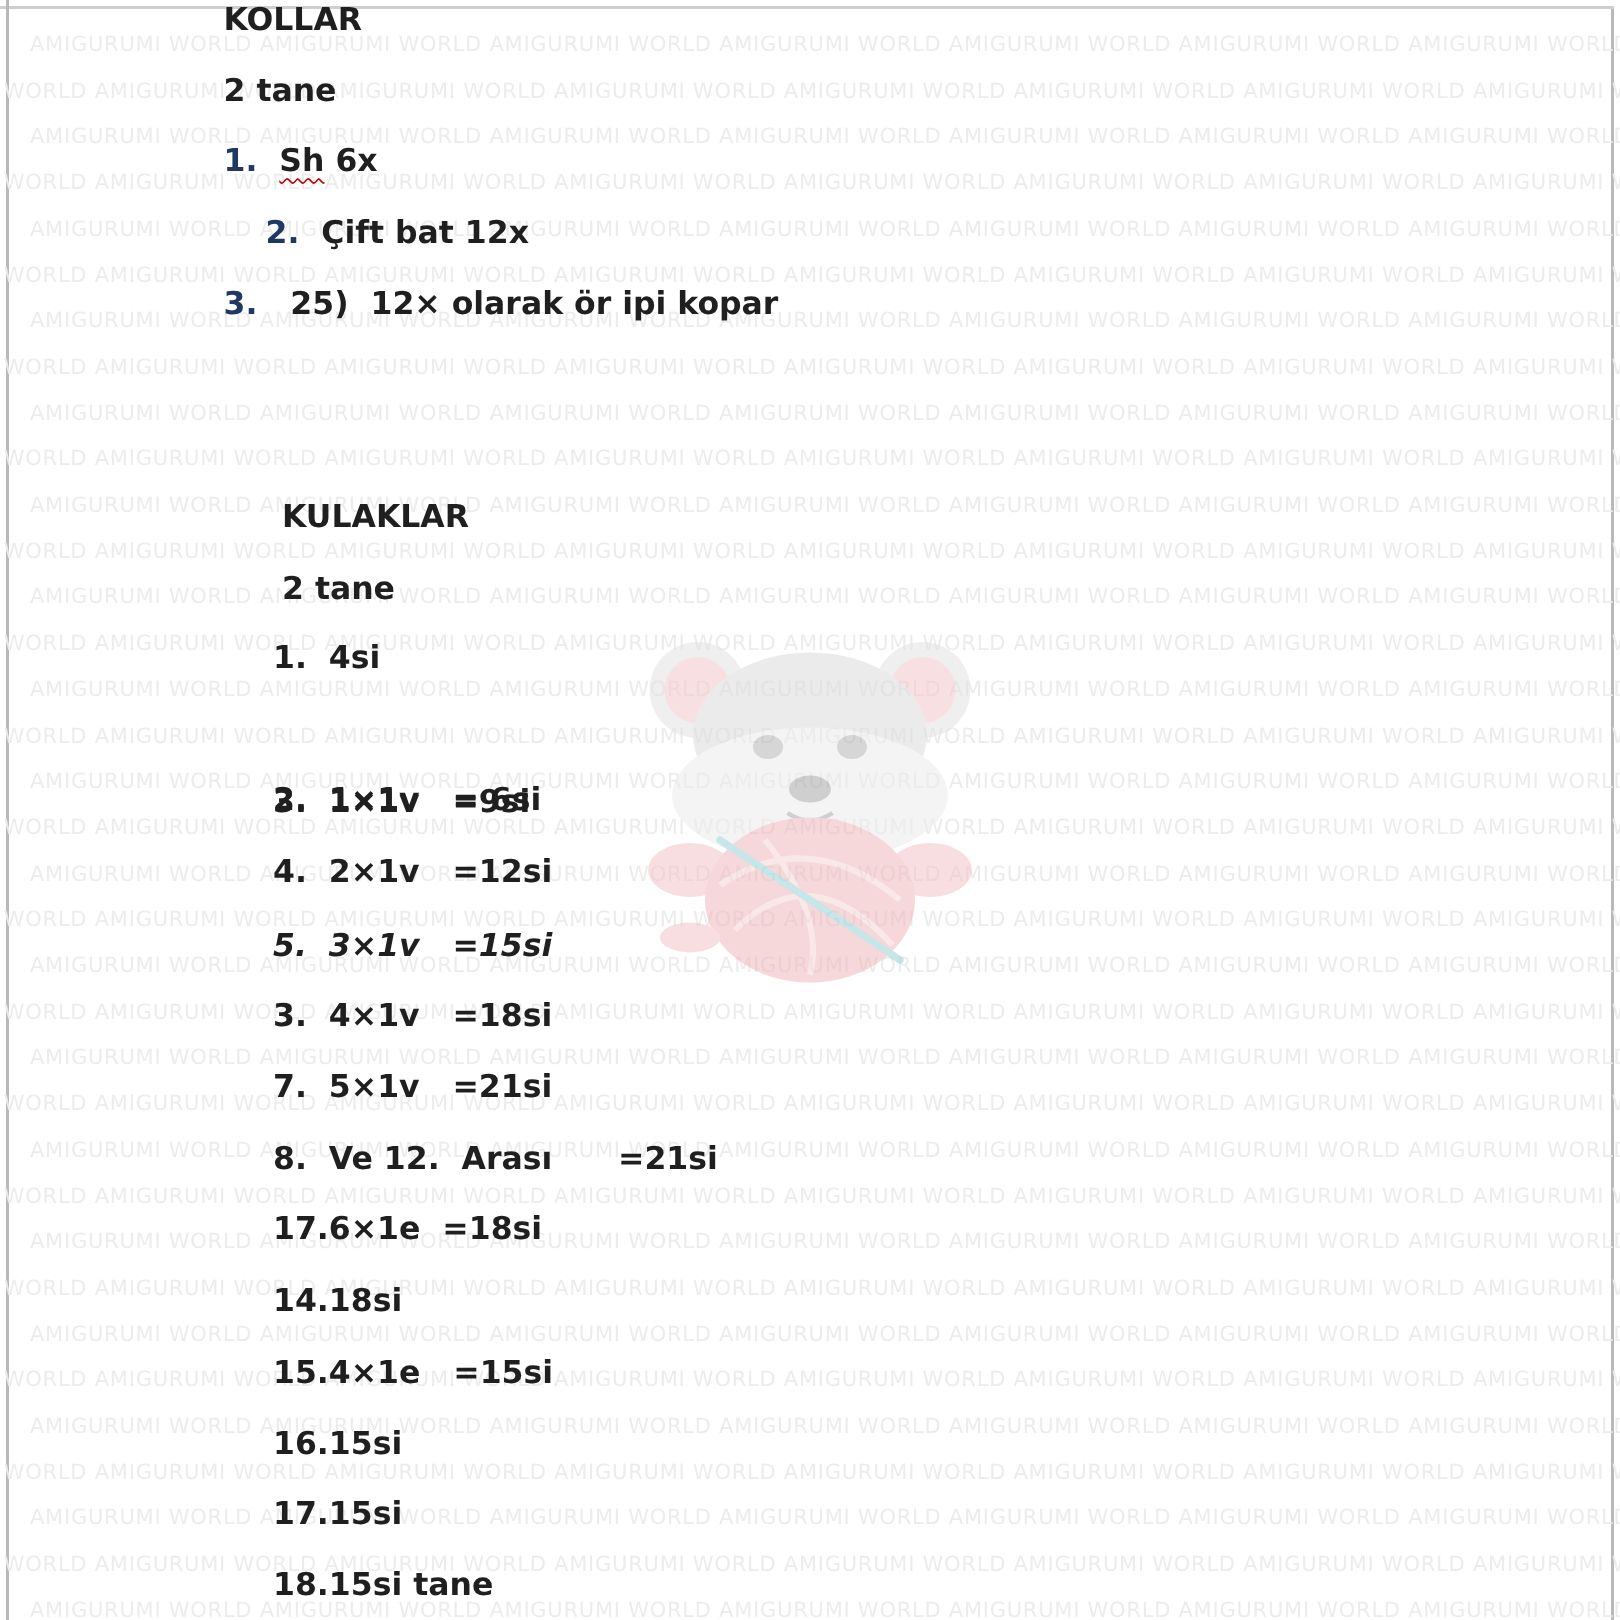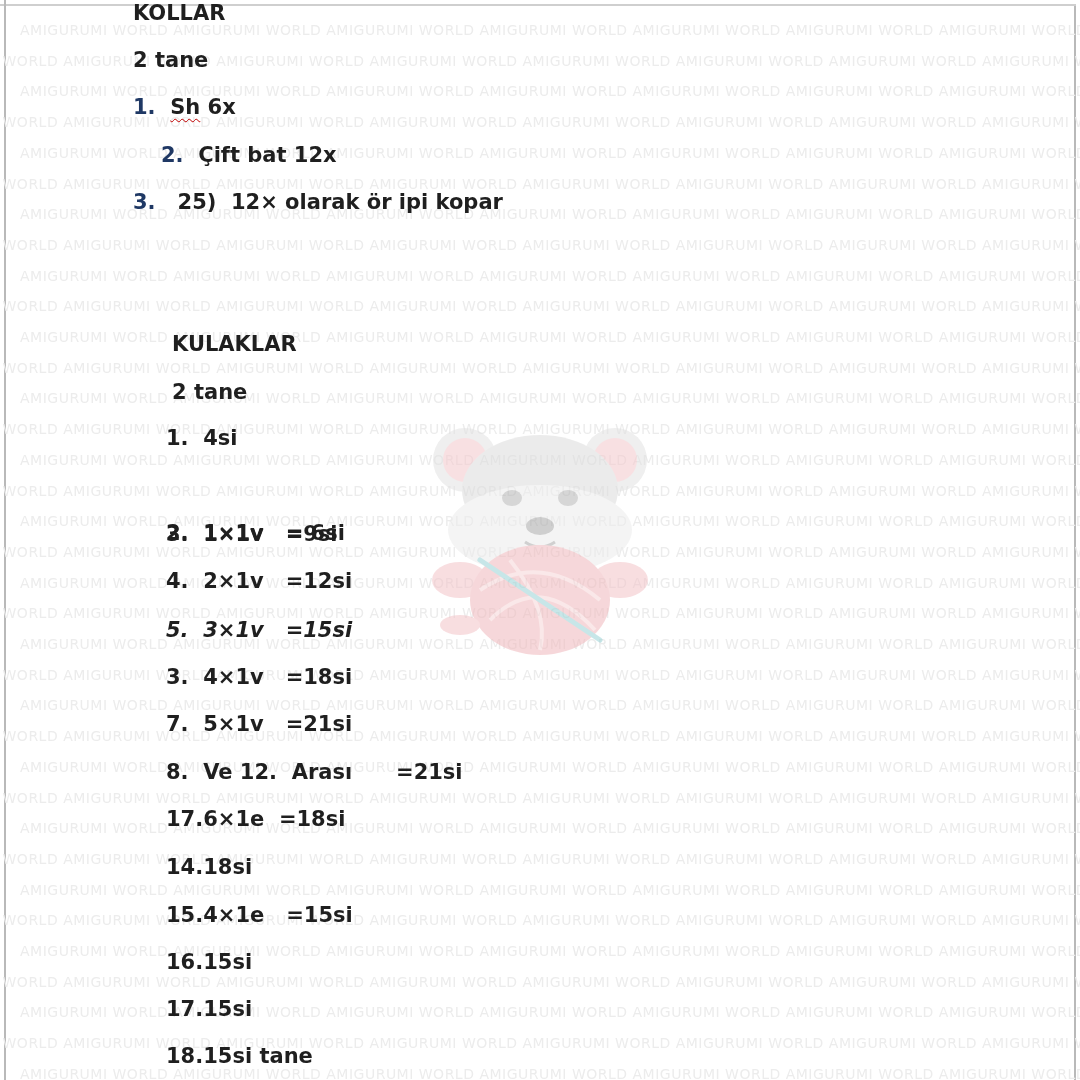--- a/index.html
+++ b/index.html
@@ -12,21 +12,21 @@
     .page-border-left { position: absolute; left: 4px; top: 0; width: 2px; height: 1080px; background: #b9b9b9; }
     .page-border-right { position: absolute; left: 1074px; top: 6px; width: 2px; height: 1074px; background: #b9b9b9; }
     .page-border-top { position: absolute; left: 0; top: 4px; width: 1076px; height: 2px; background: #cfcfcf; }
     .watermark-layer { position: absolute; inset: 0; pointer-events: none; }
     .wm-row {
       position: absolute; white-space: nowrap;
       font-family: "DejaVu Sans", sans-serif; font-size: 14px; letter-spacing: 0.5px;
       color: #ececec; font-weight: normal;
     }
     .mascot { position: absolute; left: 420px; top: 420px; width: 240px; height: 240px; opacity: 0.55; }
-    .doc { position: absolute; left: 0; top: 0; width: 857px; height: 1080px; }
+    .doc { position: absolute; left: 16px; top: 0; width: 857px; height: 1080px; }
     .line {
       position: absolute; font-size: 21px; font-weight: bold; white-space: pre;
       color: #1f1f1f; line-height: 1;
     }
     .num { color: #1f3864; }
     .sq { text-decoration: underline wavy #c00000; text-decoration-thickness: 1px; text-underline-offset: 4px; }
   </style>
 </head>
 <body>
 

